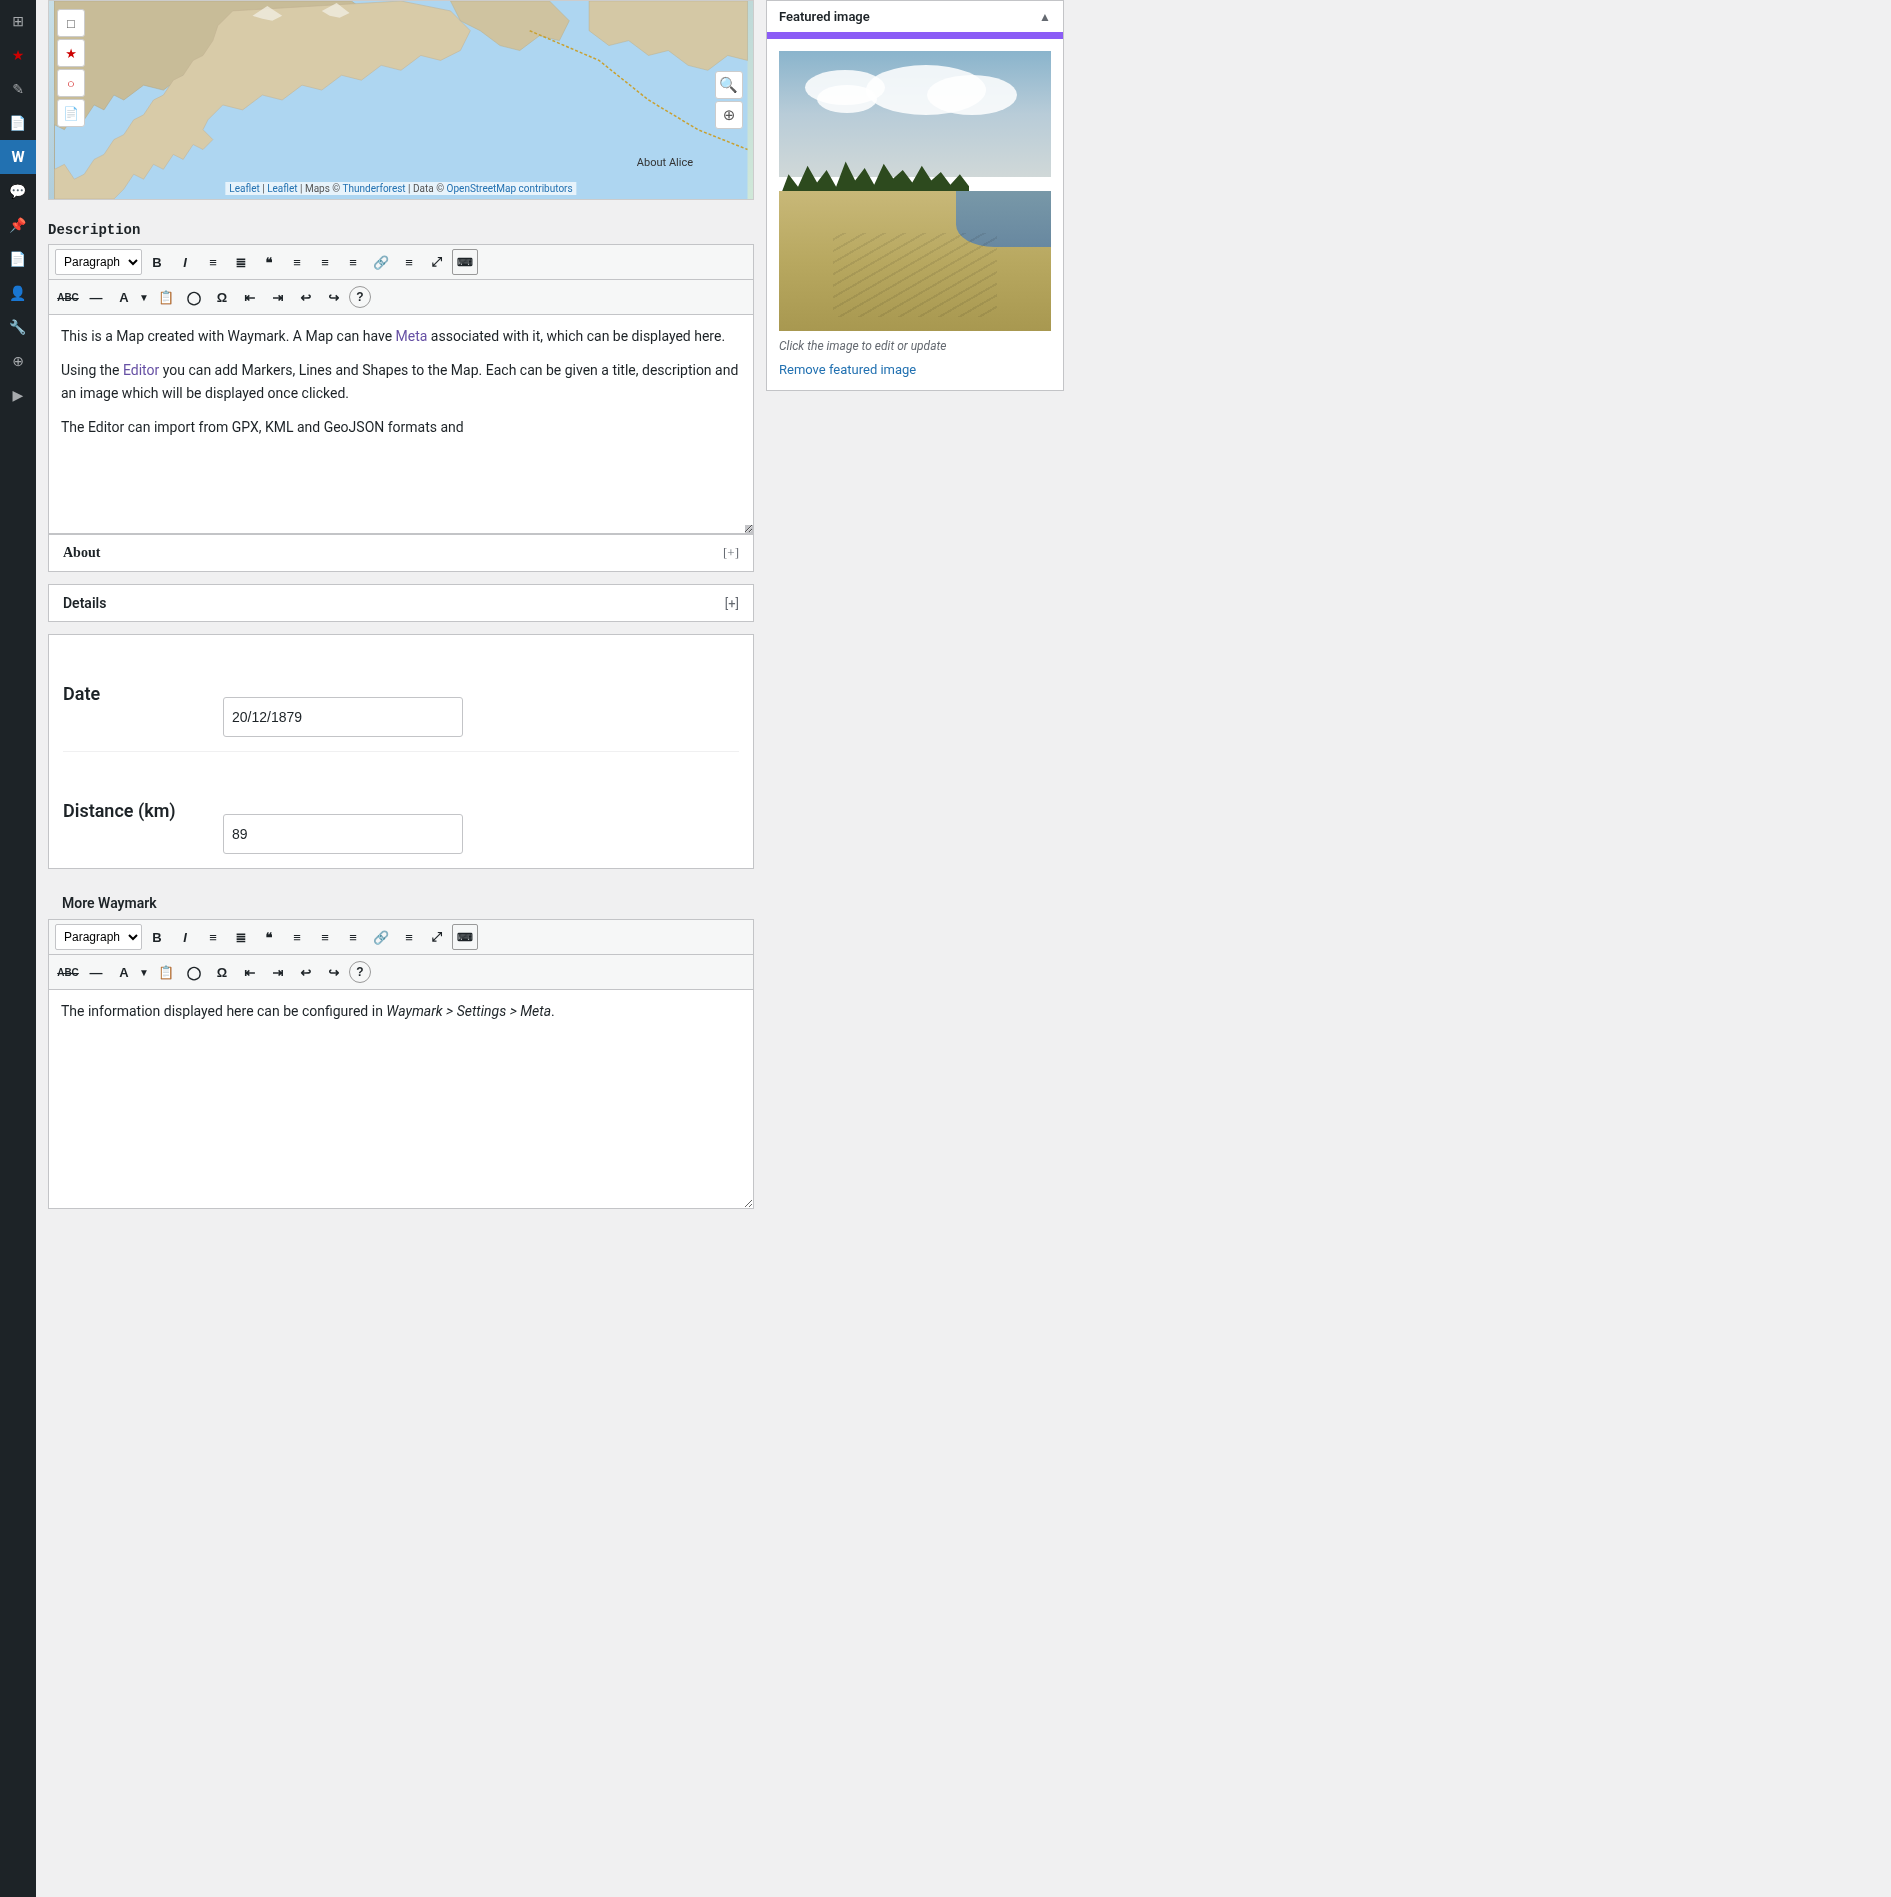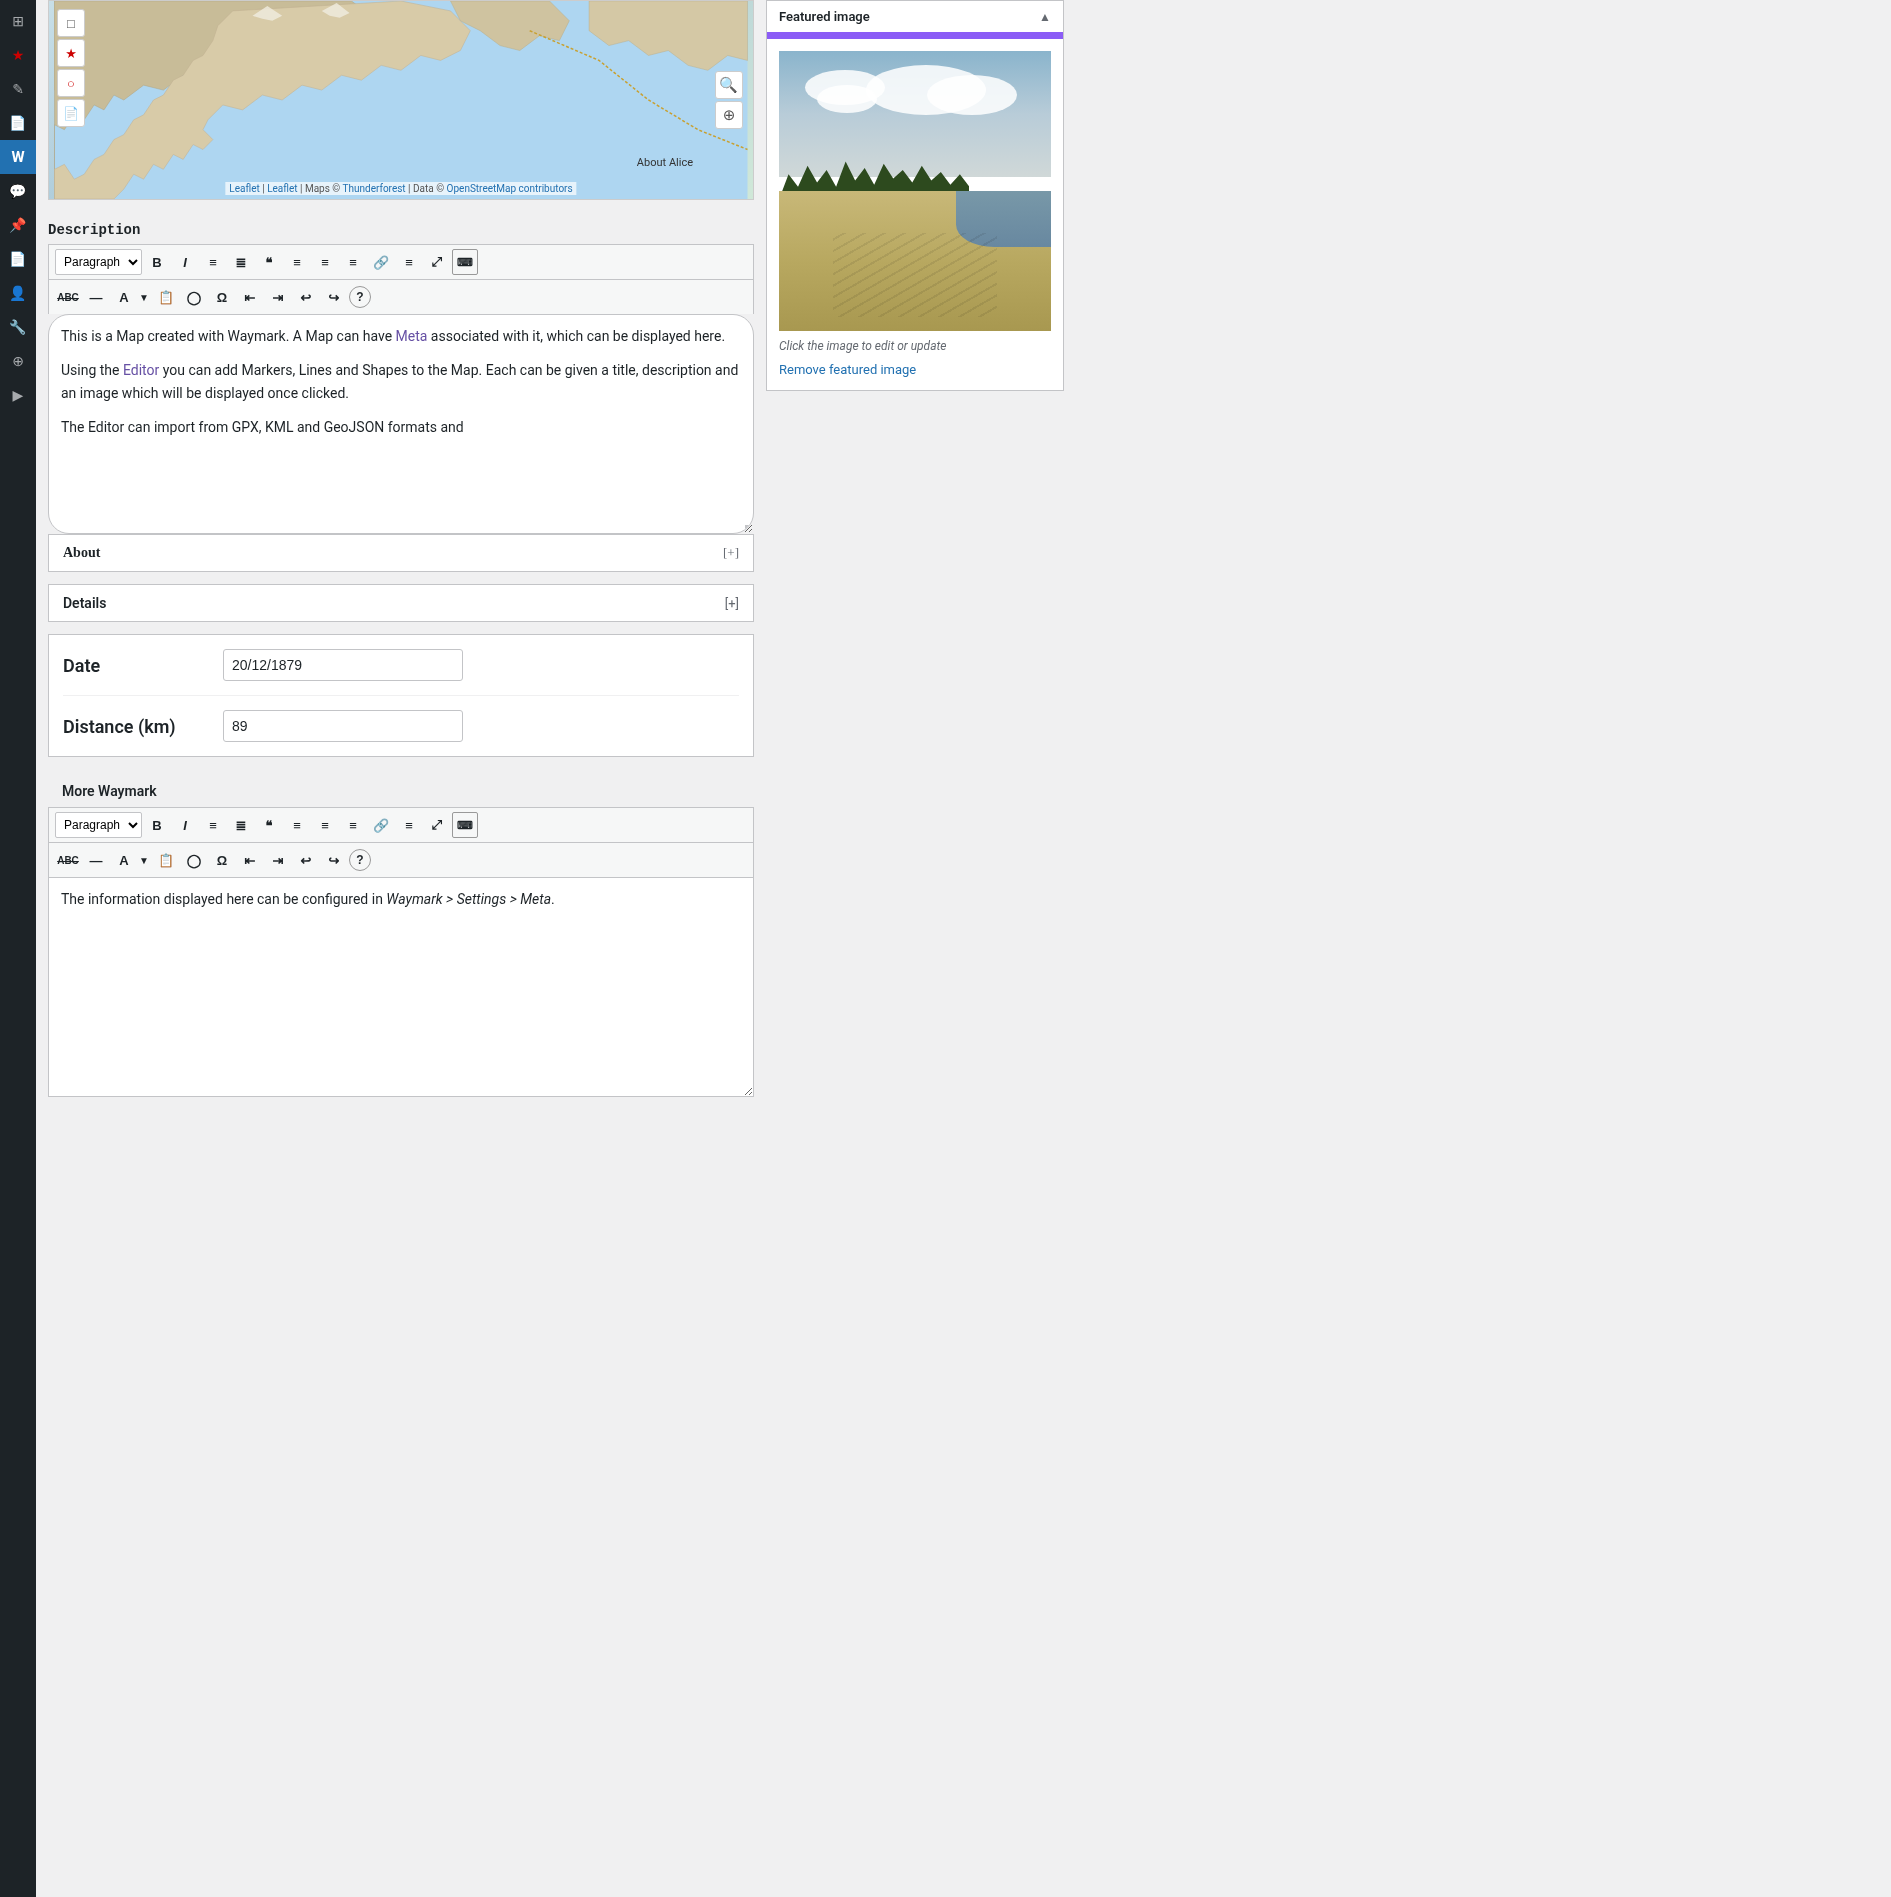--- a/index.html
+++ b/index.html
@@ -228,27 +228,28 @@
     .field-label {
       width: 160px;
       font-size: 18px;
       font-weight: 600;
       color: #1d2327;
       flex-shrink: 0;
     }
     .field-input {
       flex: 1;
       max-width: 240px;
-      height: 32px;
+      height: 40px;
       border: 1px solid #c3c4c7;
       border-radius: 3px;
       padding: 0 8px;
       font-size: 14px;
       color: #1d2327;
       background: #fff;
+      margin-top: 48px;
     }
 
     
     .more-details-label {
       font-size: 14px;
       font-weight: 600;
       color: #1d2327;
       padding: 14px 14px 8px 14px;
     }
 
@@ -491,21 +492,21 @@
         <button class="toolbar-btn">📋</button>
         <button class="toolbar-btn">◯</button>
         <button class="toolbar-btn">Ω</button>
         <button class="toolbar-btn">⇤</button>
         <button class="toolbar-btn">⇥</button>
         <button class="toolbar-btn">↩</button>
         <button class="toolbar-btn">↪</button>
         <button class="toolbar-btn" style="border-radius:50%;border:1px solid #999;width:22px;height:22px;font-size:12px;">?</button>
       </div>
 
-      <div class="editor-content" style="position:relative;border-radius:21px;">
+      <div class="editor-content" style="position:relative;">
         <p>This is a Map created with Waymark. A Map can have <a href="#">Meta</a> associated with it, which can be displayed here.</p>
         <p>Using the <a href="#">Editor</a> you can add Markers, Lines and Shapes to the Map. Each can be given a title, description and an image which will be displayed once clicked.</p>
         <p>The Editor can import from GPX, KML and GeoJSON formats and</p>
         <div class="editor-resize-handle"></div>
       </div>
     </div>
 
     <div class="collapsible-section" style="font-family:Liberation Serif, serif;">
       <div class="collapsible-header">
         <span>About</span>

